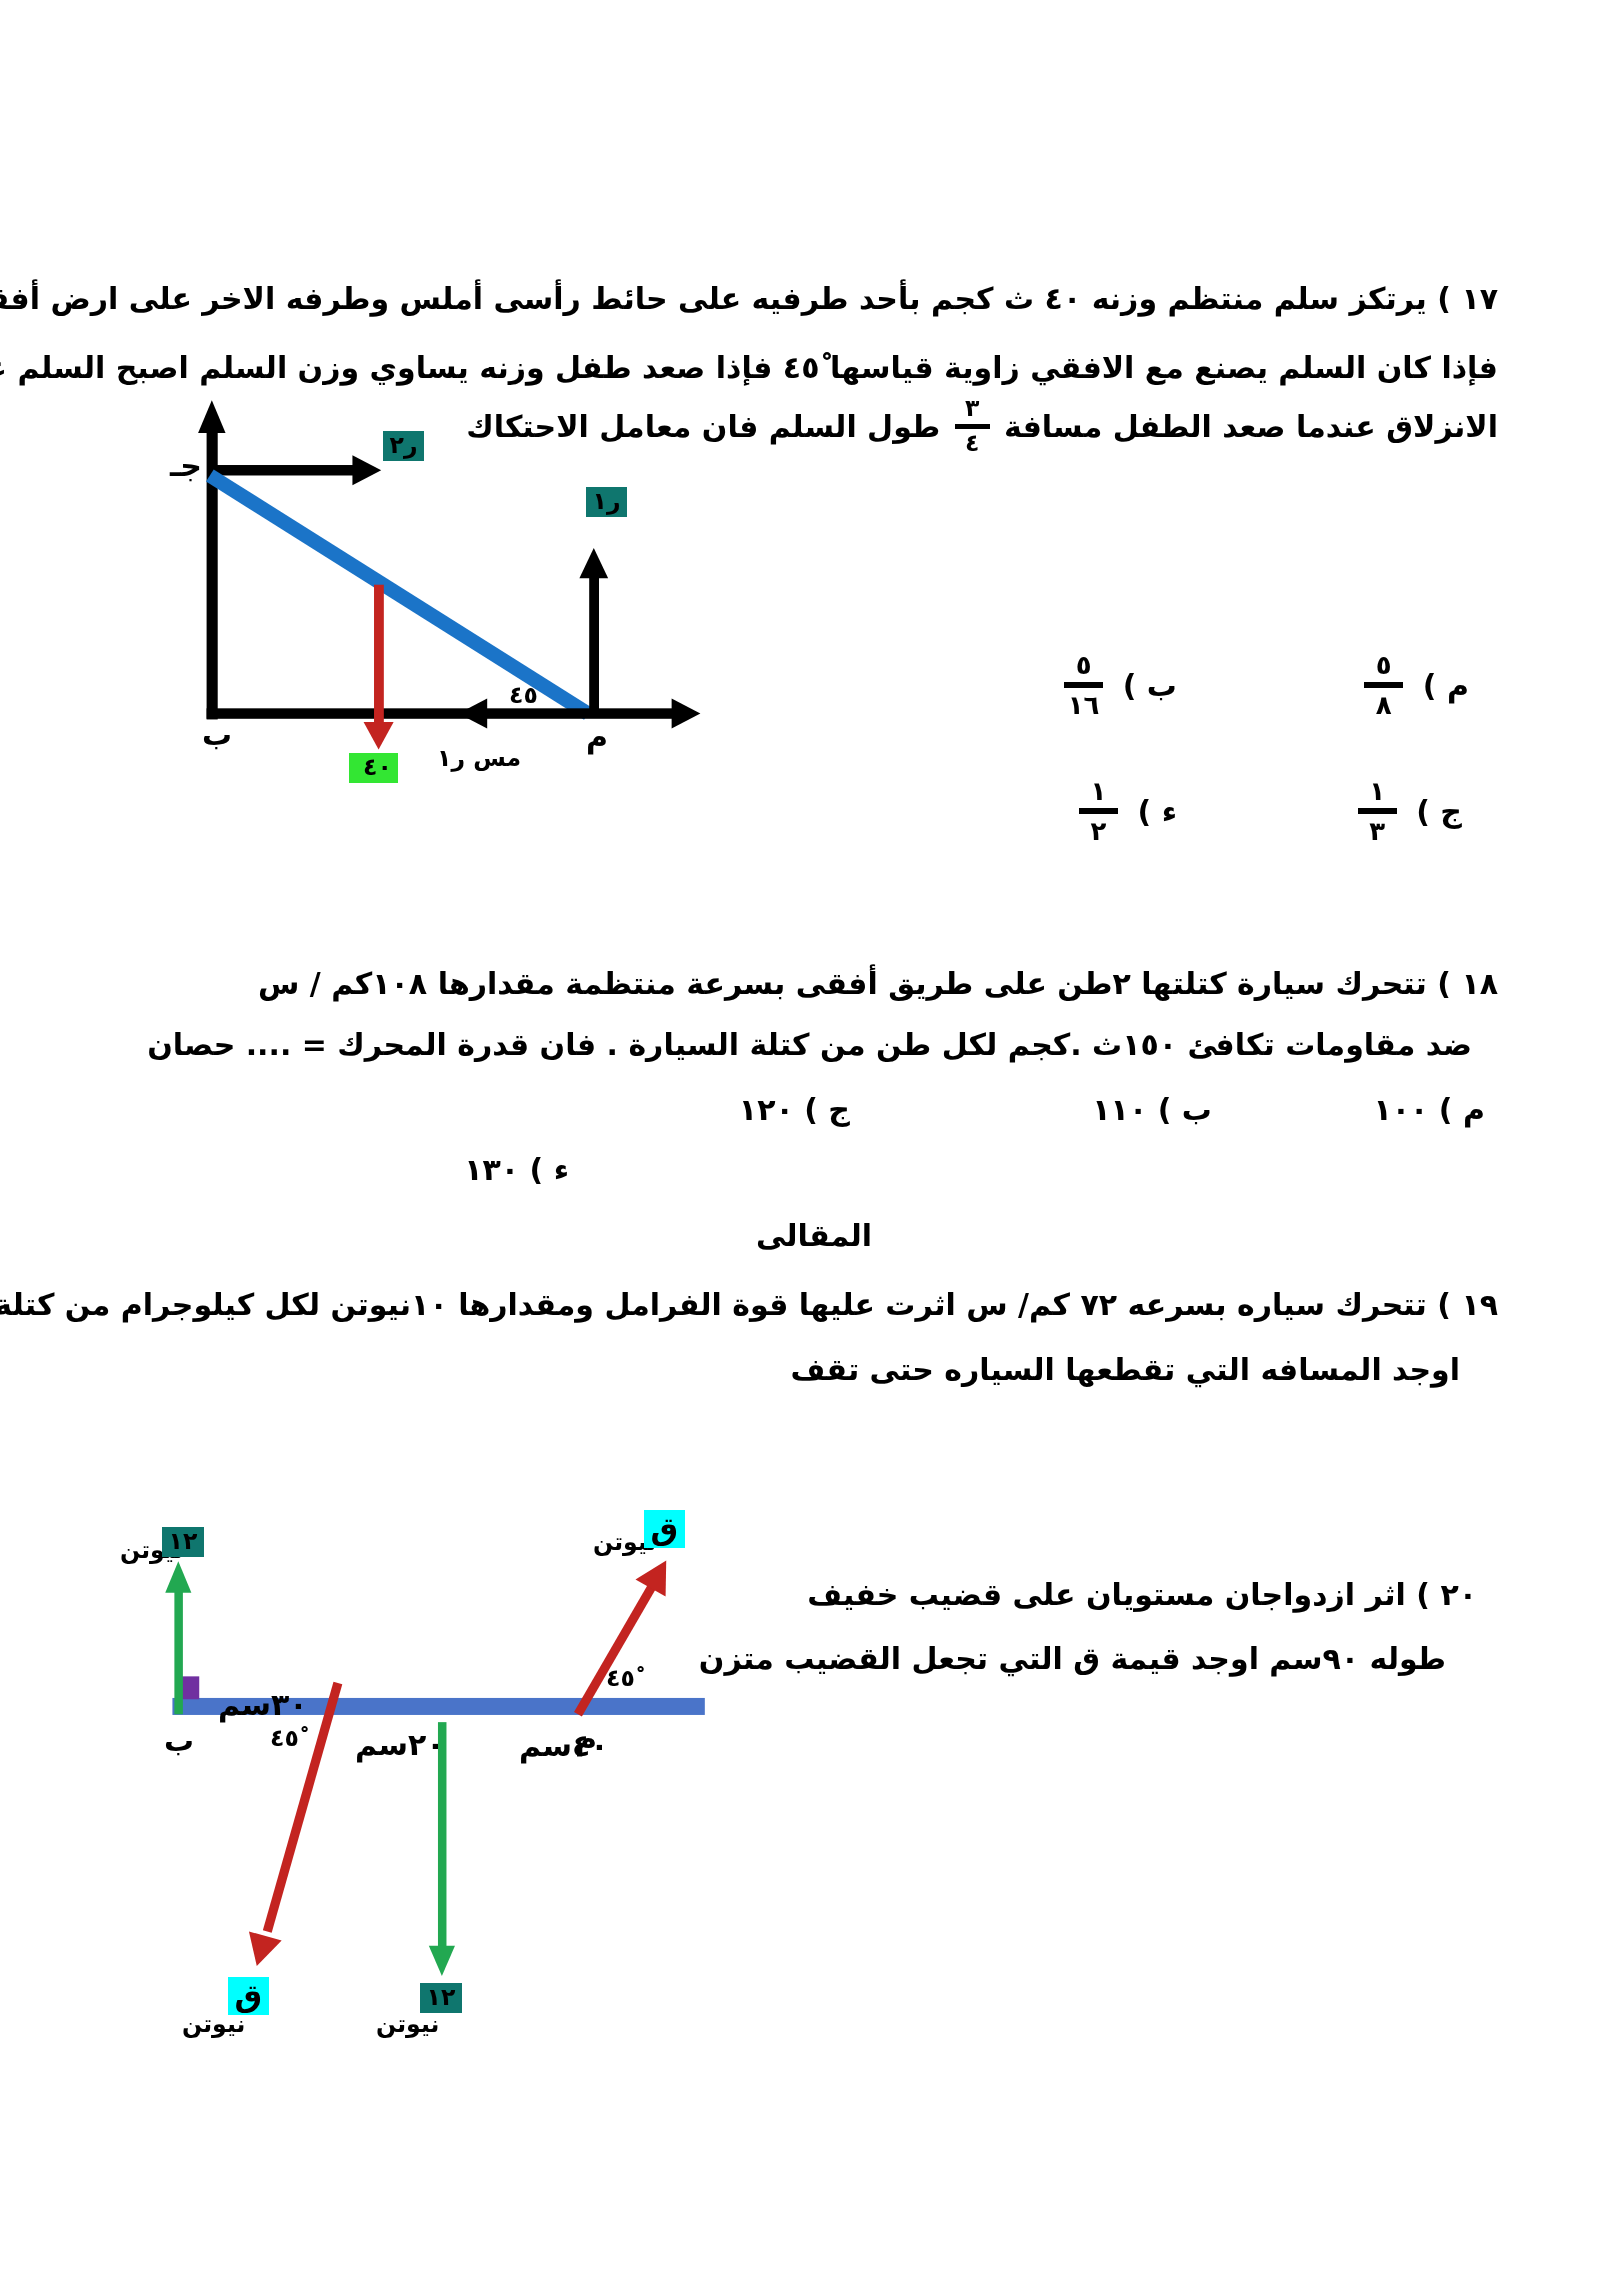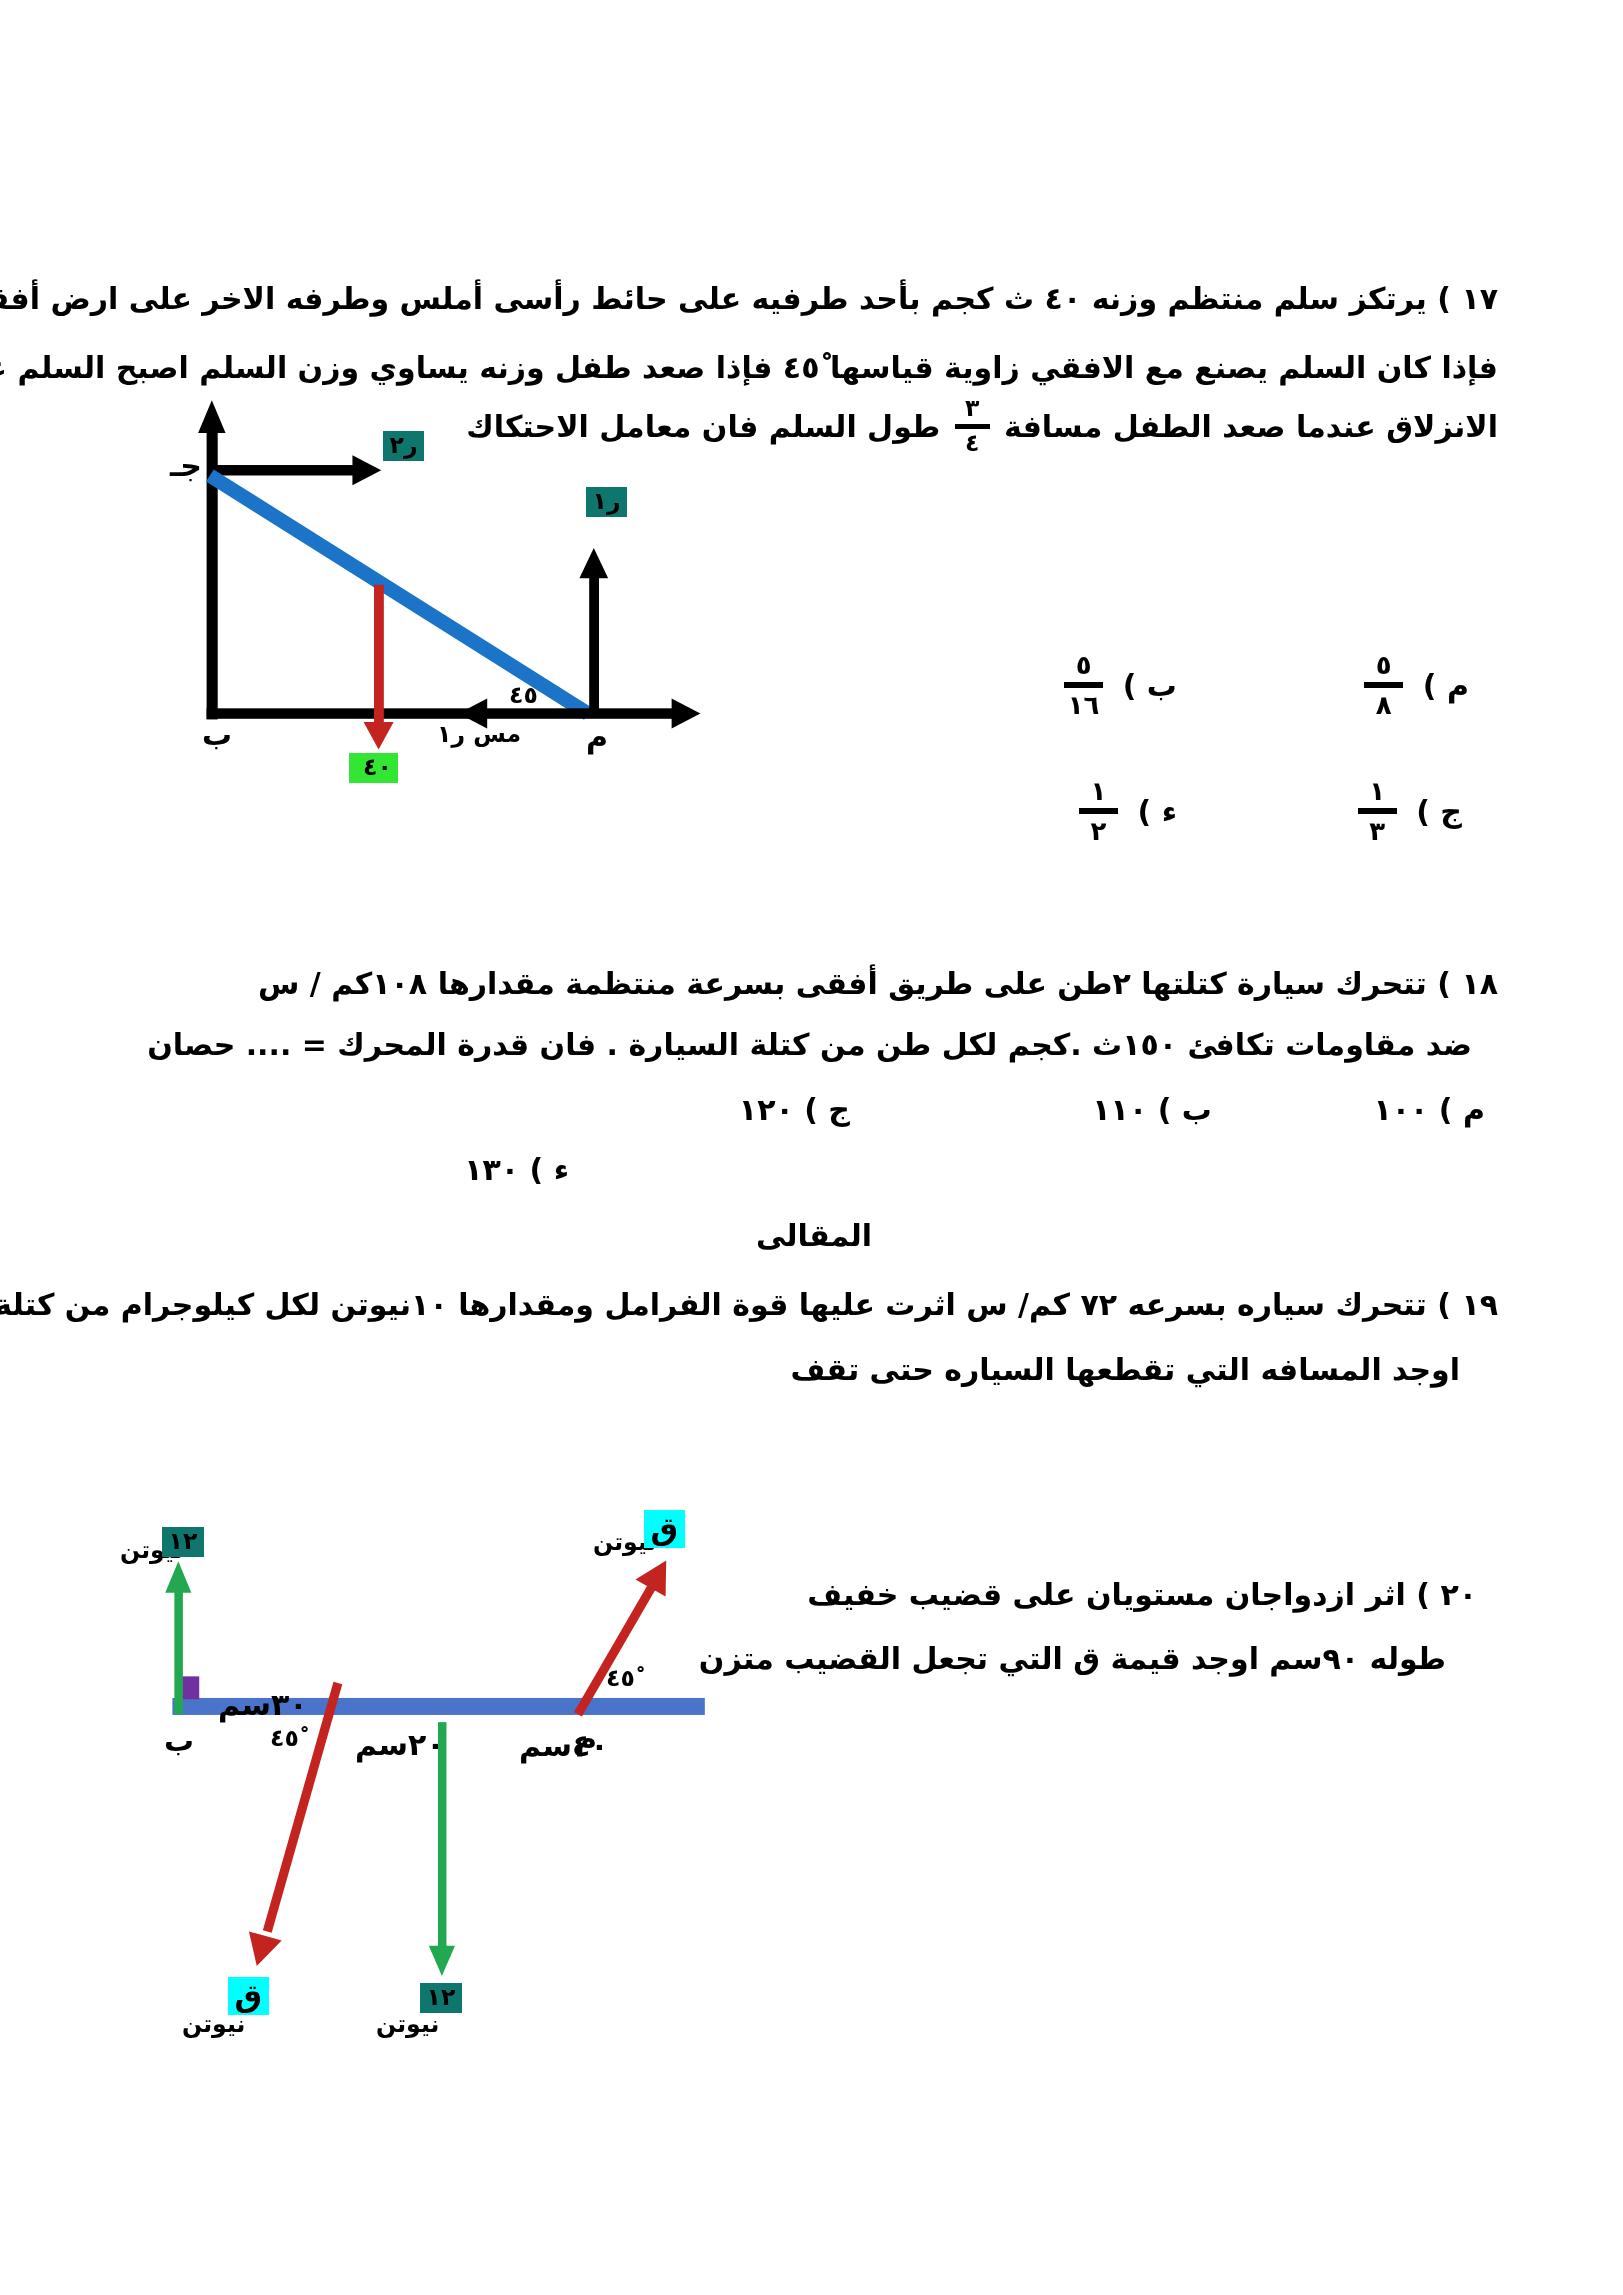--- a/index.html
+++ b/index.html
@@ -63,21 +63,21 @@
 
     <rect class="red" x="341" y="296" width="15" height="212"></rect>
     <polygon class="red" points="348,548 325,506 371,506"></polygon>
   </svg>
 
   <div class="lbl" style="left:170px;top:449px;">جـ</div>
   <div class="lbl hl hl-yellow sm" style="left:383px;top:431px;">ر٢</div>
   <div class="lbl hl hl-yellow sm" style="left:571px;top:487px;margin-left:15px;">ر١</div>
   <div class="lbl sm" style="left:509px;top:683px;">٤٥</div>
   <div class="lbl" style="left:202px;top:718px;">ب</div>
-  <div class="lbl sm" style="left:437px;top:722px;">مس ر١</div>
+  <div class="lbl sm" style="left:437px;top:746px;">مس ر١</div>
   <div class="lbl" style="left:586px;top:720px;">م</div>
   <div class="lbl hl hl-green sm" style="left:349px;top:753px;padding-left:14px;">٤٠</div>
 
   <div class="choice" style="top:636px;right:154px;">
     <span>م )</span>
     <span class="frac frac-choice">
       <span>٥</span>
       <span class="bar"></span>
       <span>٨</span>
     </span>

